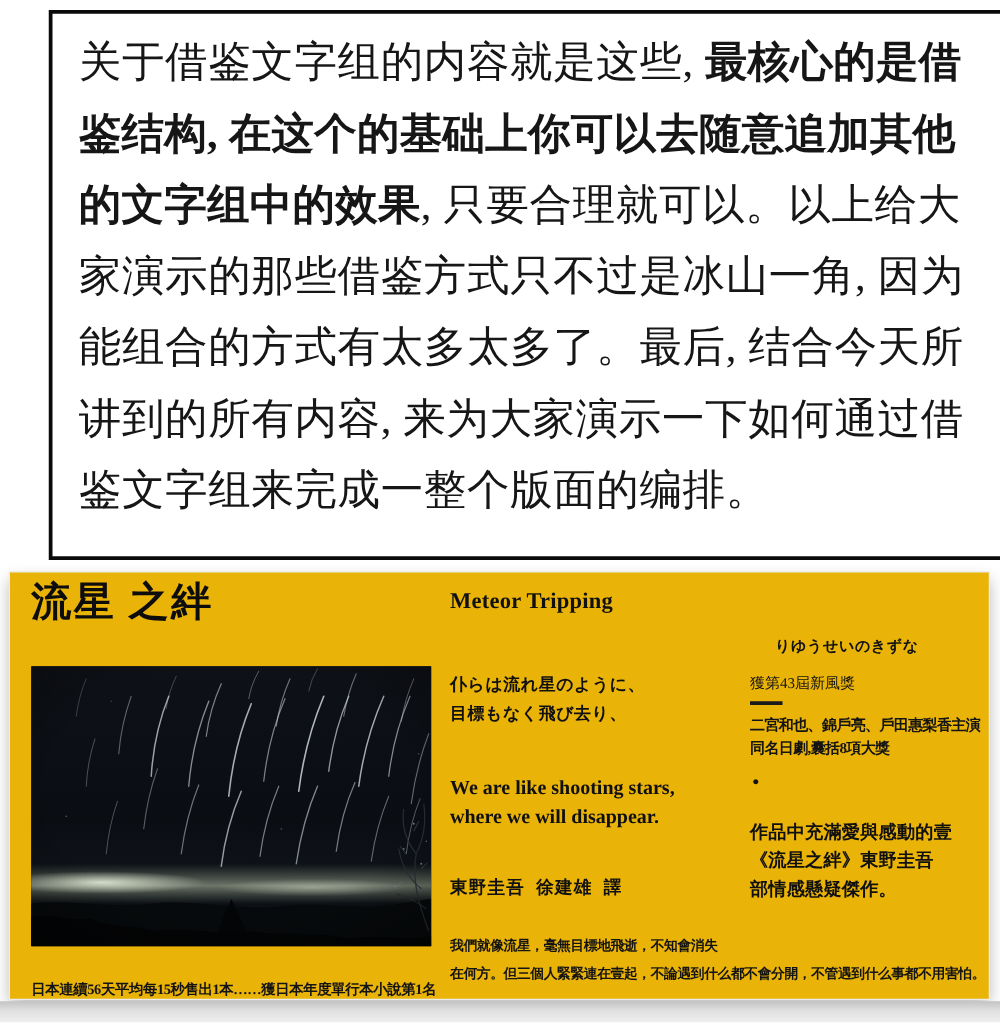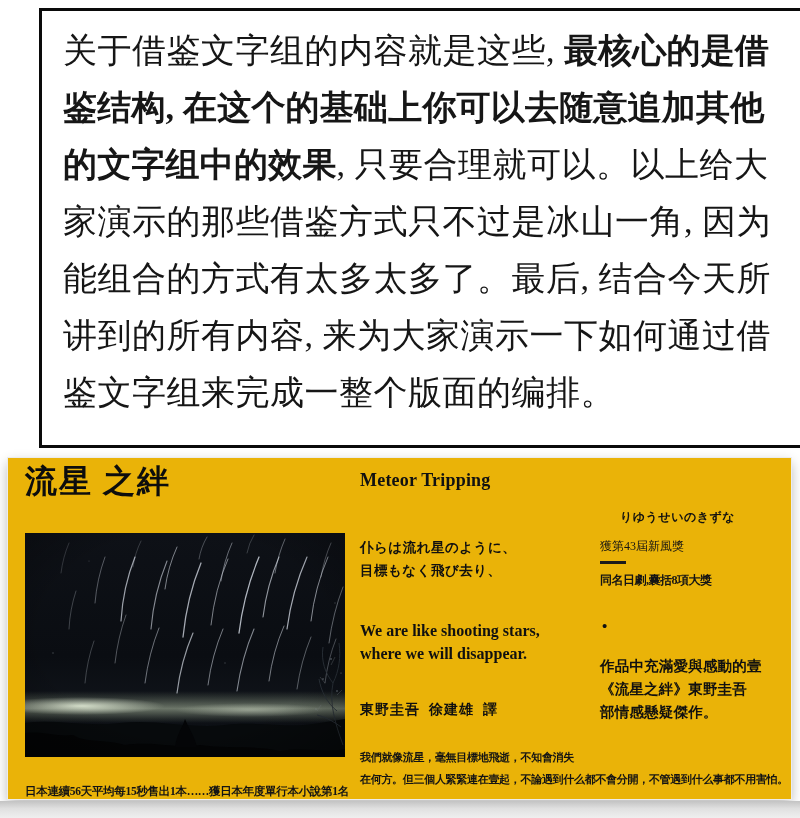--- a/index.html
+++ b/index.html
@@ -203,20 +203,21 @@
   </div>
   <div class="quote-en">
     <div>We are like shooting stars,</div>
     <div>where we will disappear.</div>
   </div>
   <div class="authors">東野圭吾  徐建雄  譯</div>
 
   <div class="award">獲第43屆新風獎</div>
   <div class="award-divider"></div>
   <div class="cast">
+    <div>二宮和也、錦戶亮、戶田惠梨香主演</div>
     <div>同名日劇,囊括8項大獎</div>
   </div>
   <div class="bullet">•</div>
   <div class="blurb">
     <div>作品中充滿愛與感動的壹</div>
     <div>《流星之絆》東野圭吾</div>
     <div>部情感懸疑傑作。</div>
   </div>
 
   <div class="tagline">

